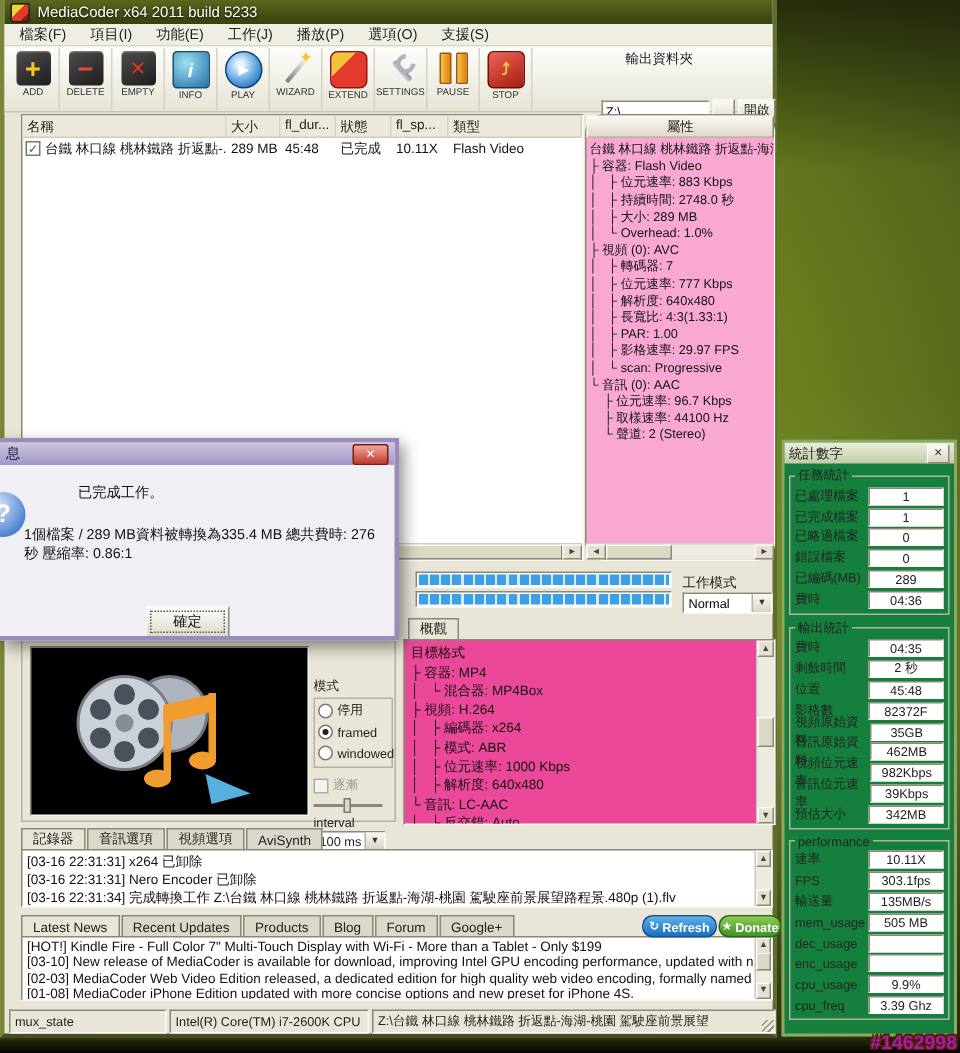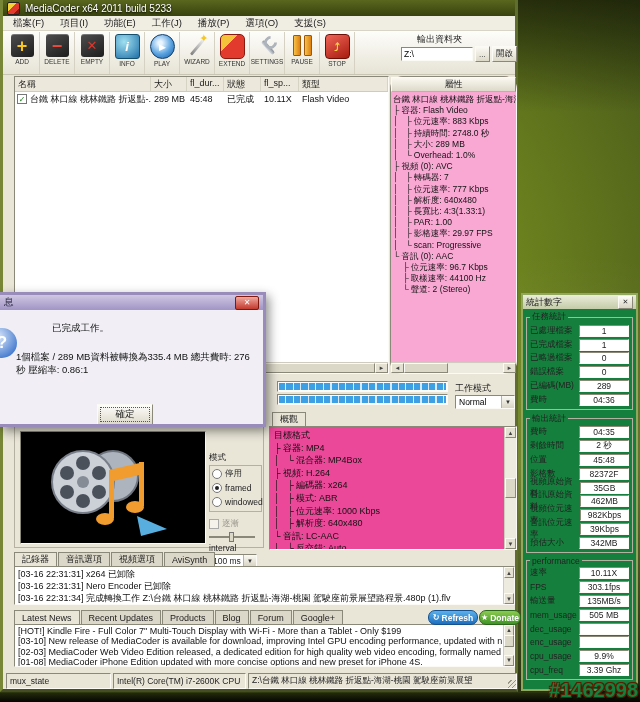--- a/index.html
+++ b/index.html
@@ -42,21 +42,21 @@
   .ic-set::before{content:"";position:absolute;left:10px;top:5px;width:4px;height:17px;
     background:linear-gradient(90deg,#d8dce2,#868c94);transform:rotate(-42deg);border-radius:2px;}
   .ic-set::after{content:"";position:absolute;right:2px;top:2px;width:7px;height:7px;border-radius:50%;
     border:3px solid #aeb4bc;border-top-color:transparent;transform:rotate(45deg);}
   .ic-pause::before,.ic-pause::after{content:"";width:6px;height:19px;margin:0 1.5px;
     background:linear-gradient(90deg,#f6c24a,#e07f12);border:1px solid #9a5a08;border-radius:1px;}
   .ic-stop{background:linear-gradient(150deg,#ef6557,#a81b0f);border-radius:4px;border:1px solid #6e0f06;}
   .ic-stop::before{content:"⤴";color:#f5d23a;font-size:11px;font-weight:bold;}
   
   .outbox{position:absolute;left:398px;top:2px;width:116px;}
-  .outlabel{font-size:9px;color:#222;margin-bottom:0;padding-left:16px;}
+  .outlabel{font-size:9px;color:#222;margin-bottom:20px;padding-left:16px;}
   .outrow{display:flex;align-items:center;gap:2px;}
   .outinput{width:66px;height:12px;background:#fff;font-size:8.5px;padding:0 2px;
     font-family:"Liberation Sans","DejaVu Sans",sans-serif;}
   .sbtn-sm{height:14px;background:linear-gradient(#fbfaf4,#ddd9c9);font-size:8px;display:flex;
     align-items:center;justify-content:center;color:#222;}
   .btn-browse{width:15px;}
   .btn-open{width:27px;font-size:8.5px;}
   
   .flist{position:absolute;left:11px;top:76px;width:373px;height:296px;background:#fff;}
   .flist-hdr{height:14px;display:flex;background:#ece8db;border-bottom:1px solid #cfcbbd;font-size:9px;color:#222;}
@@ -159,21 +159,21 @@
     background:radial-gradient(circle at 35% 30%,#dfeafc,#4a7fd0 75%);color:#fff;font-size:17px;font-weight:bold;
     display:flex;align-items:center;justify-content:center;}
   .dmsg{position:absolute;left:52px;top:12px;font-size:9.5px;color:#111;}
   .ddetail{position:absolute;left:16px;top:40px;width:240px;font-size:9.5px;line-height:13px;color:#111;}
   .dok{position:absolute;left:97px;top:94px;width:54px;height:19px;background:linear-gradient(#fdfdfb,#ddd9ca);
     font-size:9.5px;color:#111;display:flex;align-items:center;justify-content:center;position:absolute;}
   .dok::after{content:"";position:absolute;inset:2px;border:1px dotted #555;}
   
   .taskbar{position:absolute;left:0;bottom:0;width:640px;height:9px;
     background:linear-gradient(#222a0b,#040502);z-index:5;}
-  .watermark{position:absolute;right:2px;bottom:0px;z-index:20;font-size:20px;font-weight:bold;color:#15803d;
+  .watermark{position:absolute;right:2px;bottom:0px;z-index:20;font-size:13px;font-weight:bold;color:#a21caf;
     text-shadow:1px 1px 0 #5a1e00,-1px -1px 0 #5a1e00,1px -1px 0 #5a1e00,-1px 1px 0 #5a1e00,2px 2px 3px #000;}
 </style>
 </head>
 <body>
 
 <div class="mainwin">
 
   <div class="titlebar">
     <span class="appicon"></span>
     <span>MediaCoder x64 2011 build 5233</span>

